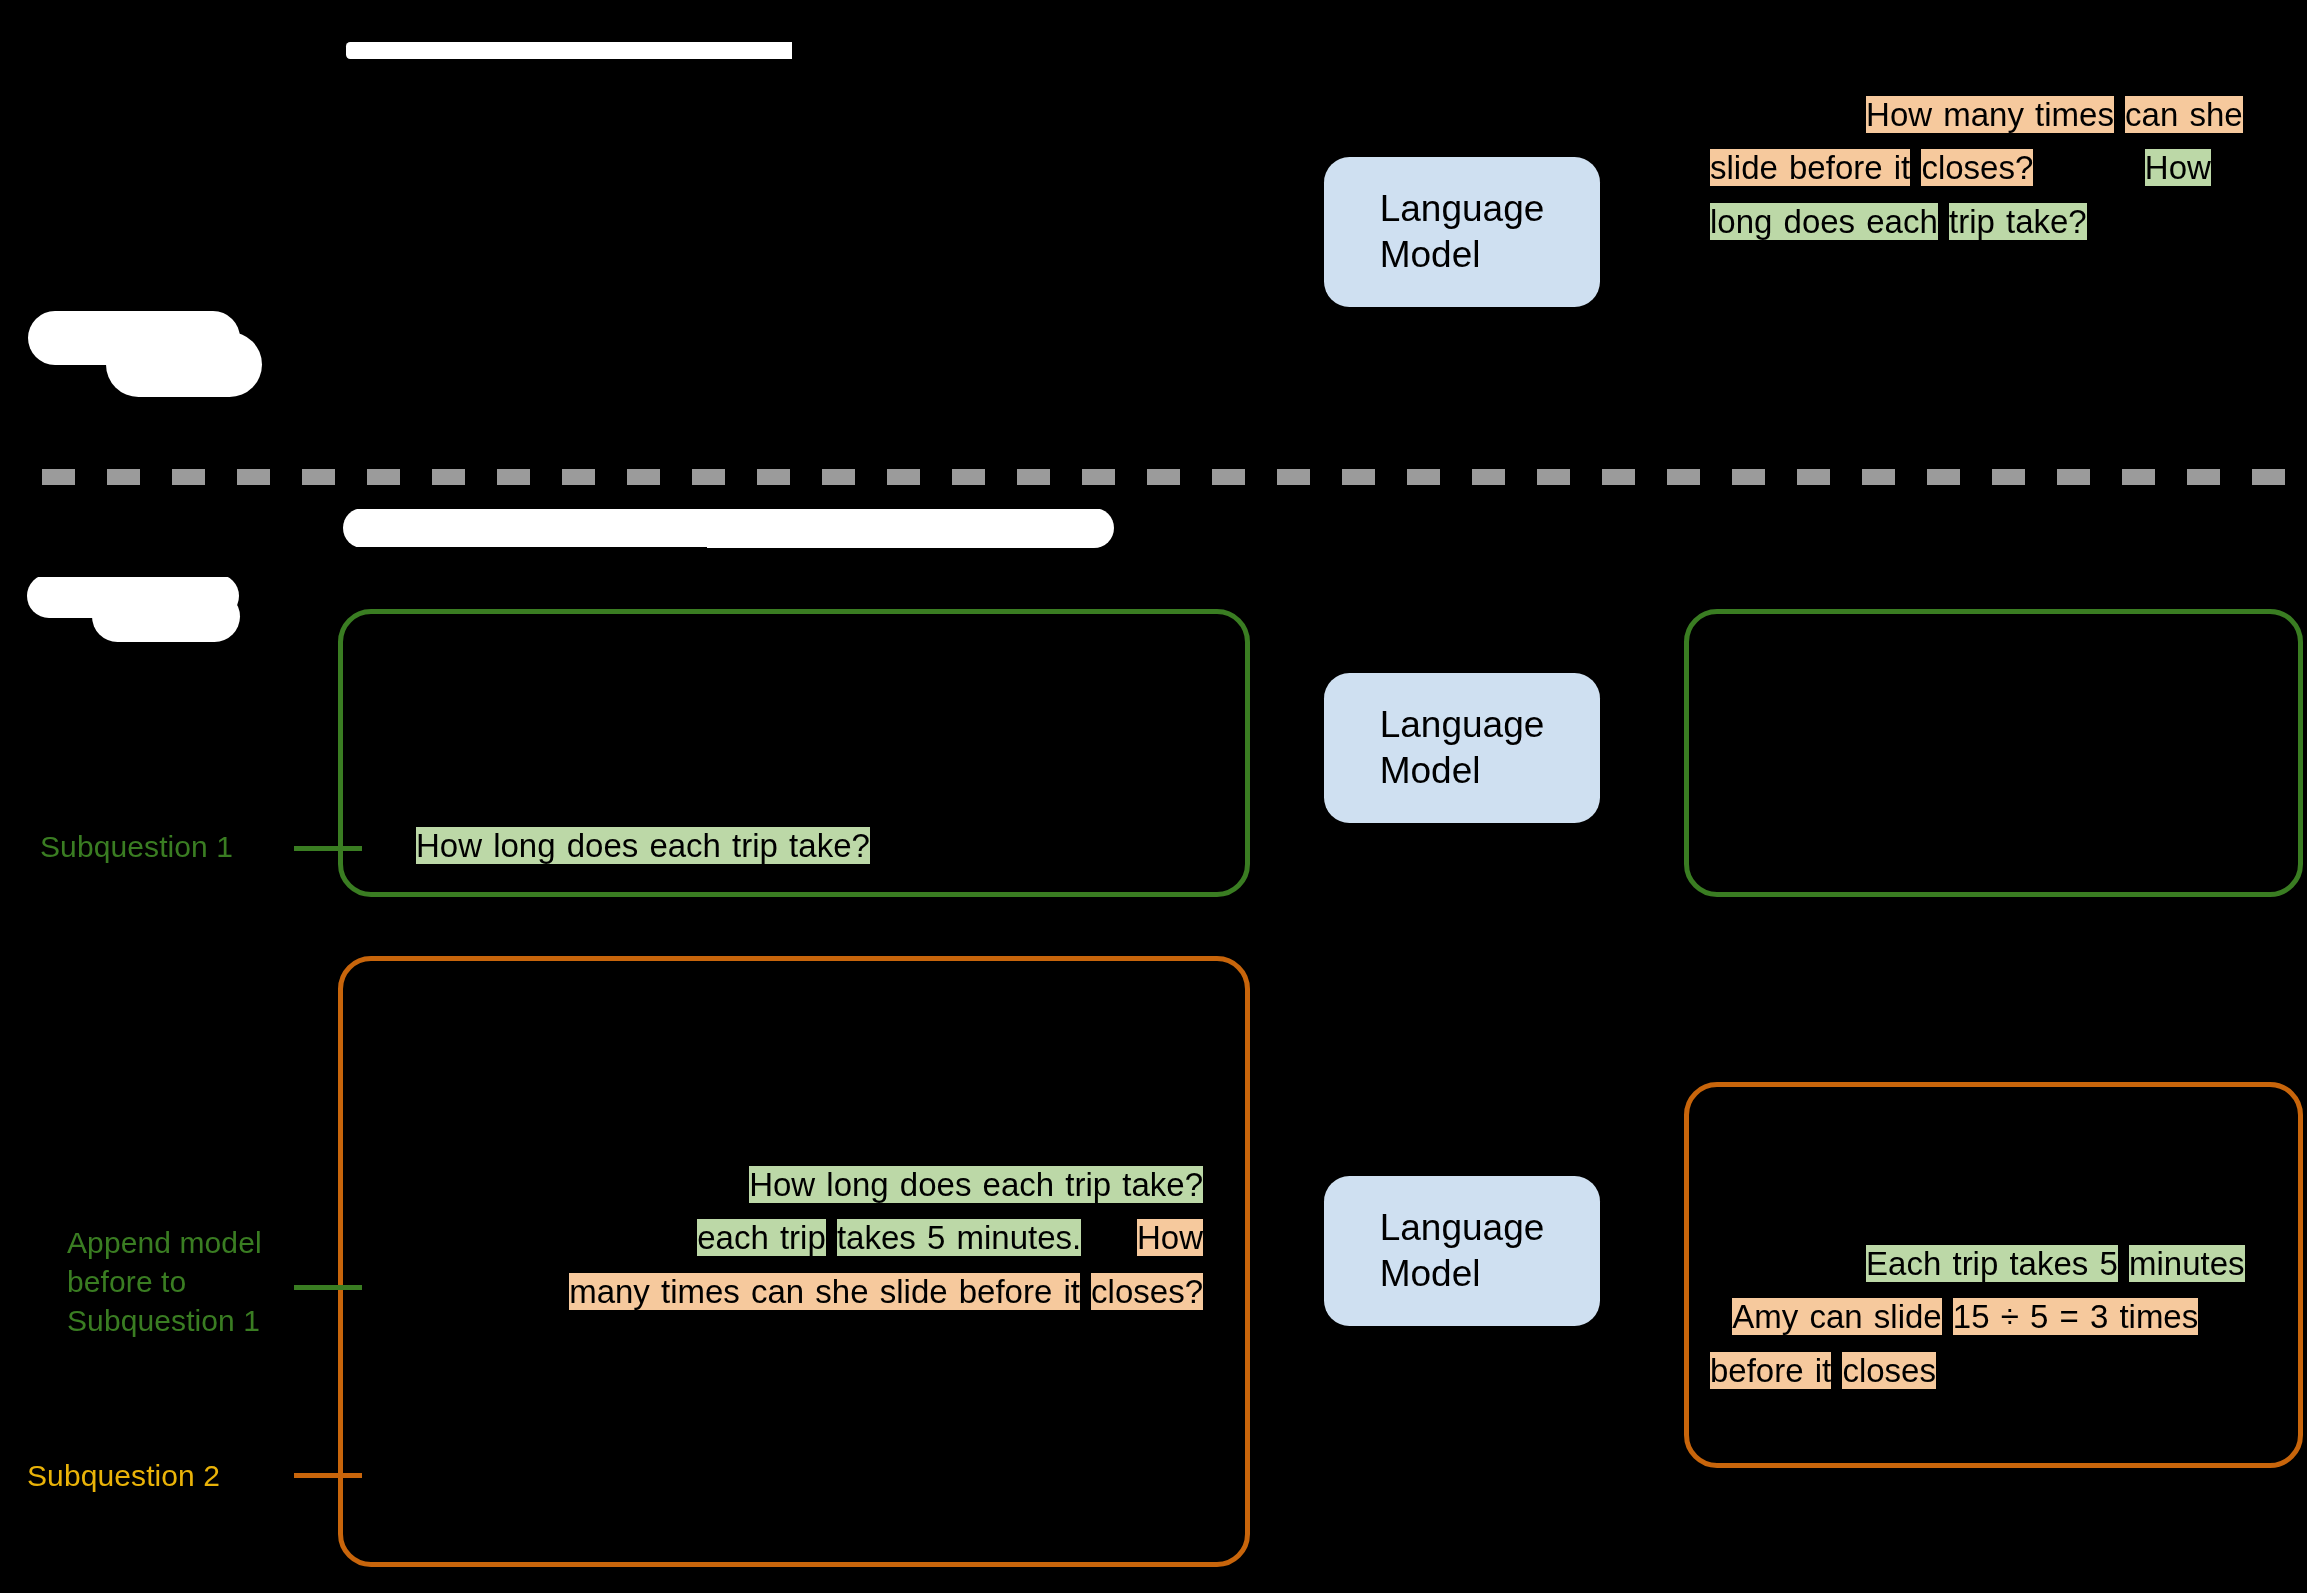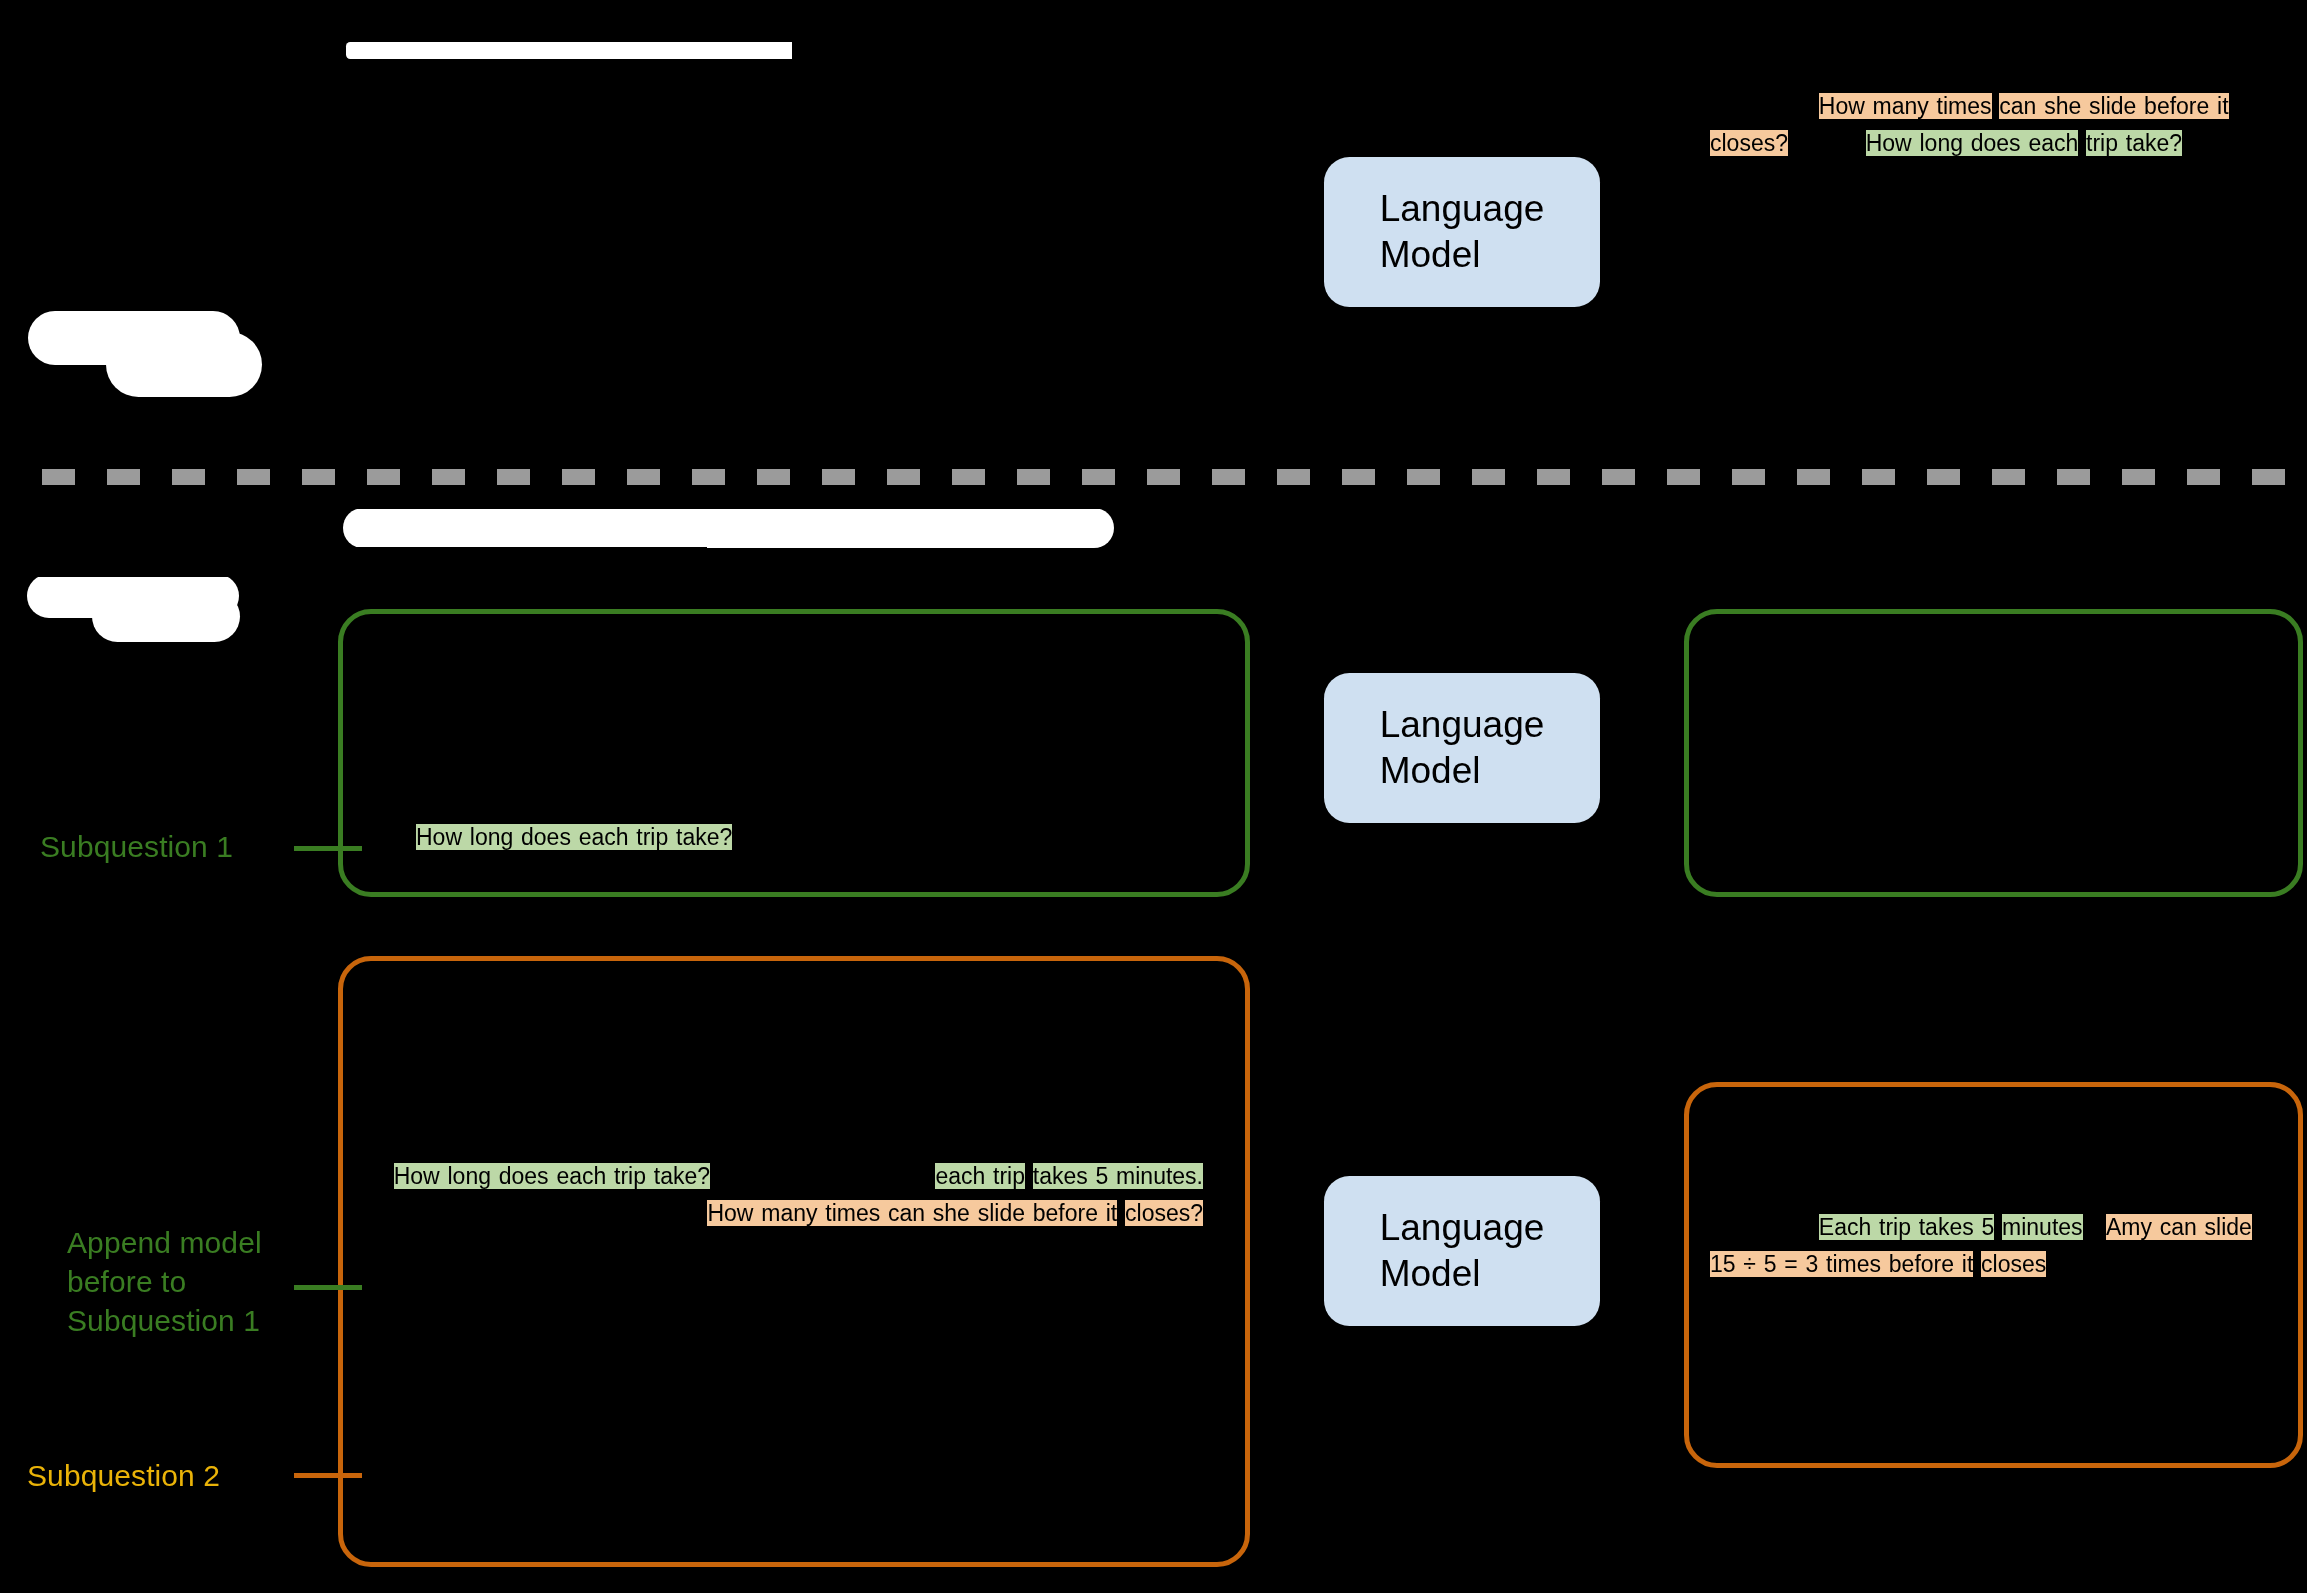--- a/index.html
+++ b/index.html
@@ -67,21 +67,21 @@
     background: #000000;
     box-sizing: border-box;
   }
   .panel.green  { border: 5px solid #3a7d22; }
   .panel.orange { border: 5px solid #c8650b; }
 
   
   .para {
     position: absolute;
     color: #000000;
-    font-size: 23px;
+    font-size: 33px;
     line-height: 1.62;
     font-family: "Liberation Sans", sans-serif;
     word-spacing: 0.06em;
   }
   .hl-green  { background: #bcd8a7; color: #000000; box-decoration-break: clone; -webkit-box-decoration-break: clone; }
   .hl-orange { background: #f6c99d; color: #000000; box-decoration-break: clone; -webkit-box-decoration-break: clone; }
   .blank     { color: transparent; background: transparent; }
 
   
   .side-label {
@@ -179,21 +179,21 @@
 
   <div class="lm-box" style="left:1324px; top:1176px; width:276px; height:150px;">
     <div>
       <span>Language</span>
       <span>Model</span>
     </div>
   </div>
 
   <div class="panel orange" style="left:1684px; top:1082px; width:619px; height:386px;"></div>
 
-  <div class="para" style="left:1710px; top:1209px; width:573px; text-align:left;">
+  <div class="para" style="left:1710px; top:1237px; width:573px; text-align:left;">
     <span class="blank">&nbsp;&nbsp;&nbsp;&nbsp;&nbsp;&nbsp;&nbsp;&nbsp;&nbsp;&nbsp;&nbsp;&nbsp;&nbsp;&nbsp;</span><span class="hl-green">Each trip takes 5</span>
     <span class="hl-green">minutes</span>
     <span class="blank">&nbsp;&nbsp;</span><span class="hl-orange">Amy can slide</span>
     <span class="hl-orange">15 ÷ 5 = 3 times before it</span>
     <span class="hl-orange">closes</span>
   </div>
 
   <div class="side-label green" style="left:40px; top:1223px; width:269px;margin-left:27px;">
     <span>Append model</span><br>
     <span>before to</span><br>

